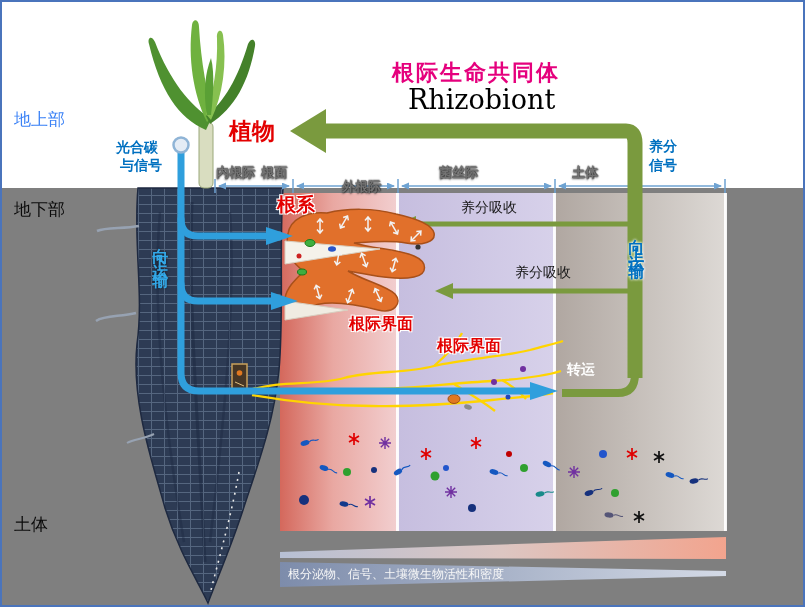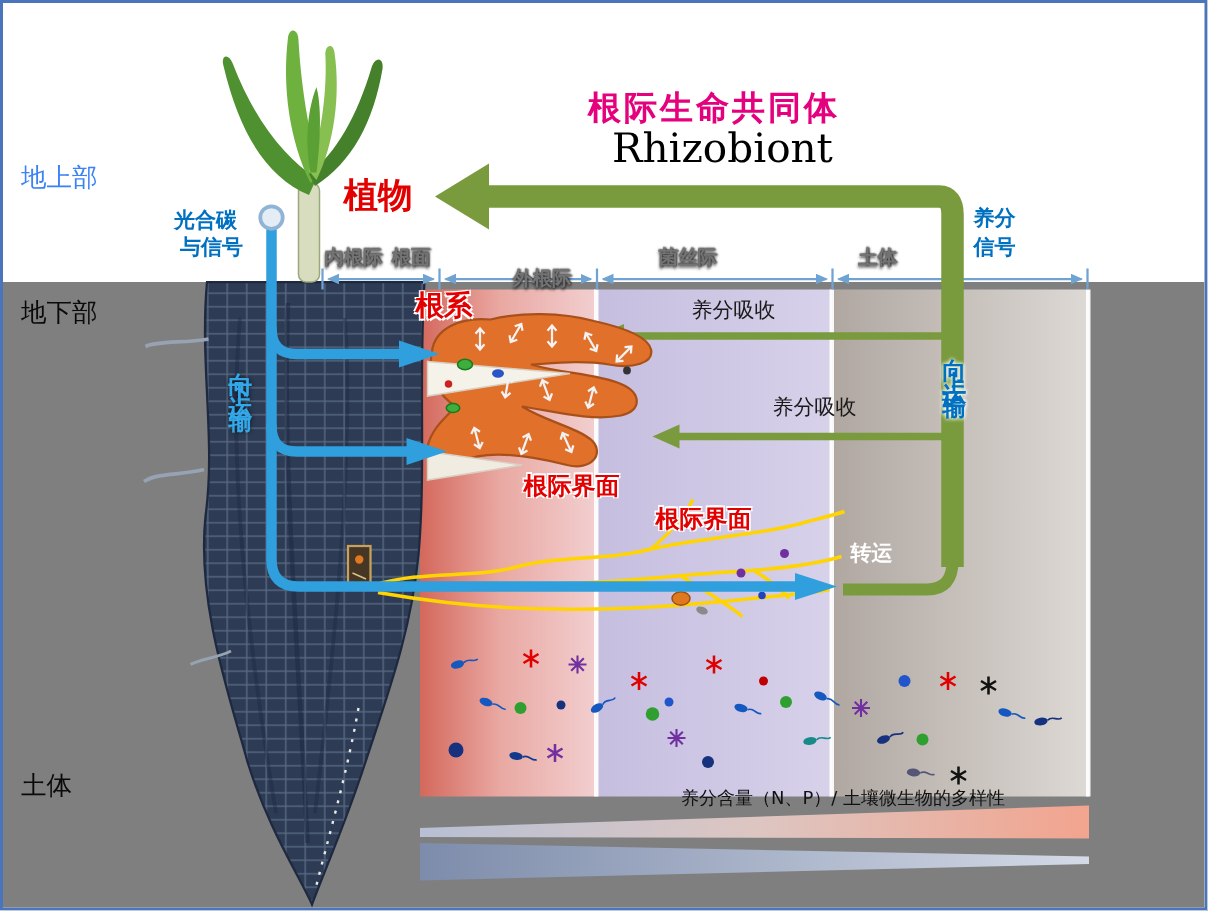--- a/index.html
+++ b/index.html
@@ -229,15 +229,15 @@
 
   <div class="lbl b ltblue vlabel" style="left:149px;top:233px;font-size:16px;text-shadow:0 0 3px rgba(0,0,0,.6);">向下运输</div>
   <div class="lbl b blue vlabel" style="left:625px;top:224px;font-size:16px;text-shadow:0 0 3px #fff,0 0 3px #fff;">向上运输</div>
 
   <div class="lbl" style="left:459px;top:197px;font-size:14px;color:#1a1a1a;">养分吸收</div>
   <div class="lbl" style="left:513px;top:262px;font-size:14px;color:#1a1a1a;">养分吸收</div>
   <div class="lbl b" style="left:565px;top:359px;font-size:14px;color:#ffffff;">转运</div>
   <div class="lbl b blue" style="left:647px;top:136px;font-size:14px;">养分</div>
   <div class="lbl b blue" style="left:647px;top:155px;font-size:14px;">信号</div>
 
-  <div class="lbl" style="left:452px;top:523px;font-size:12px;color:#111;">养分含量（N、P）/ 土壤微生物的多样性</div>
+  <div class="lbl" style="left:286px;top:565px;font-size:12px;color:#f8f8f8;">根分泌物、信号、土壤微生物活性和密度</div>
 
 </div>
 
 </body></html>

